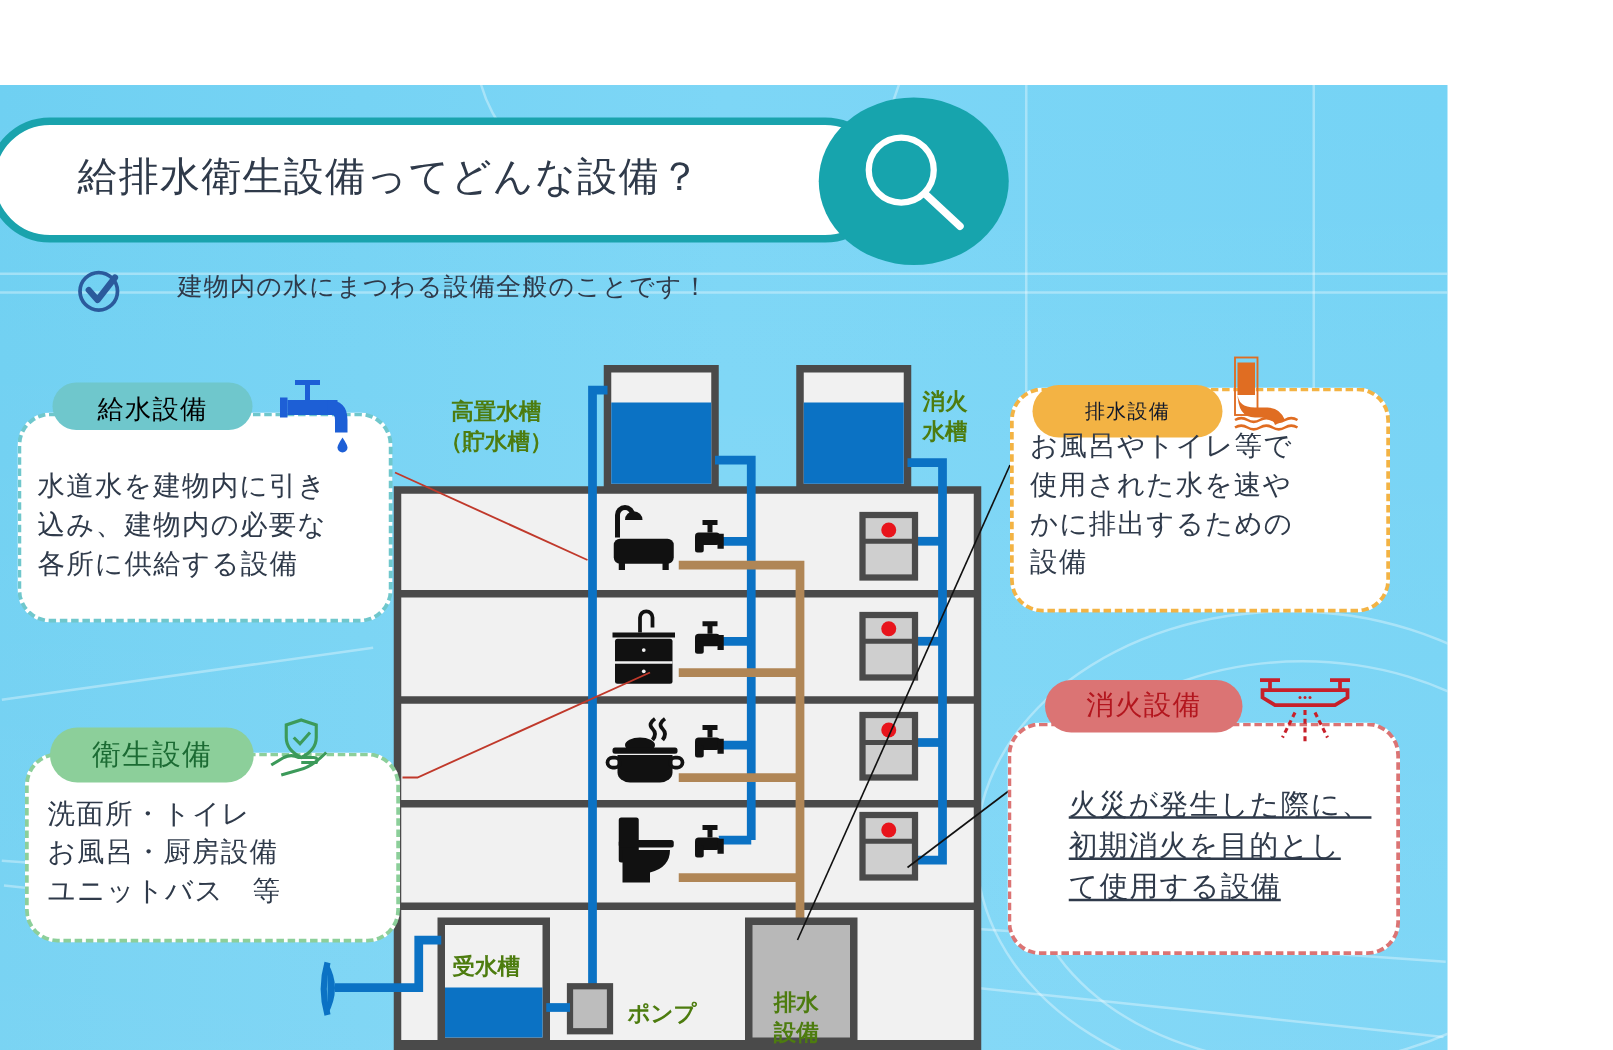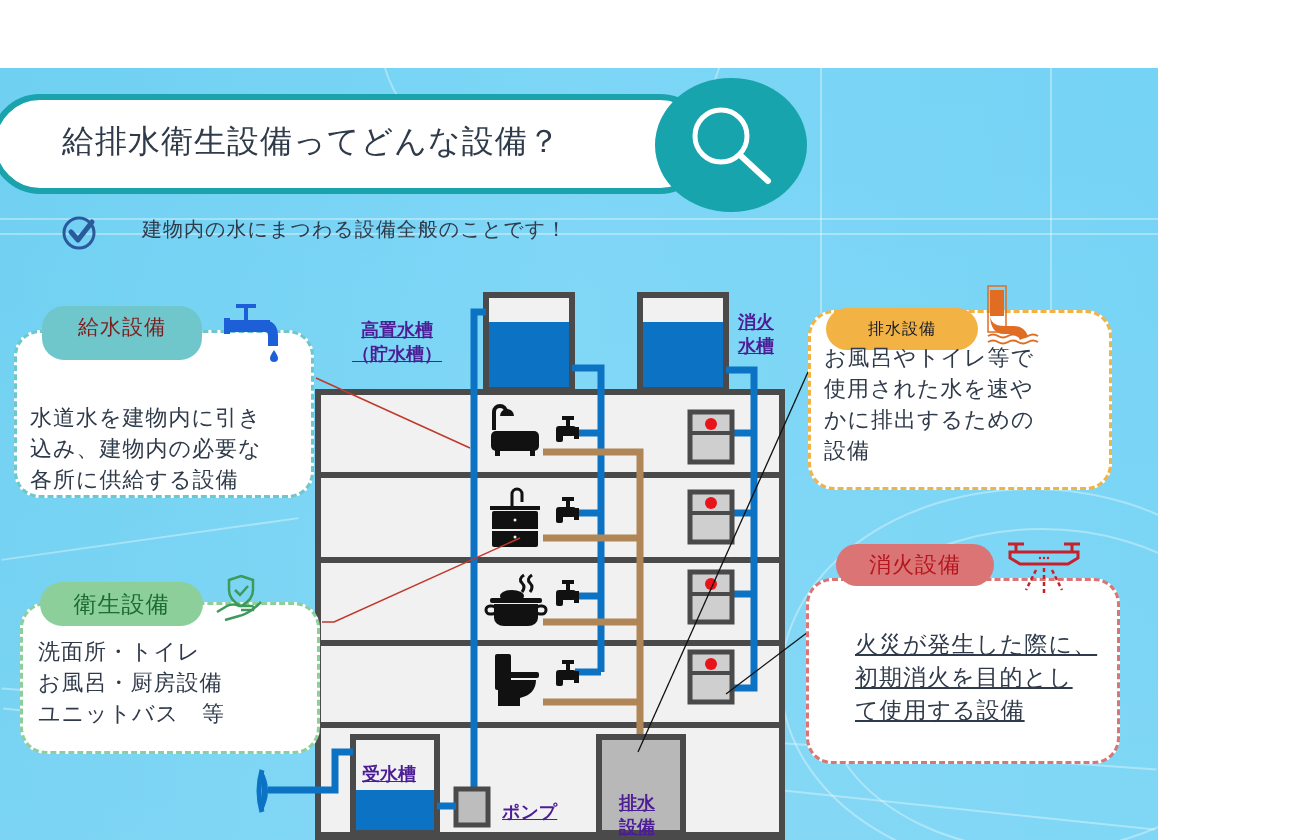--- a/index.html
+++ b/index.html
@@ -18,21 +18,21 @@
     background:#fff; border:6px solid #1aa3ad; border-radius:52px; box-sizing:border-box; }
   .search-title { position:absolute; left:62px; top:120px; font-size:32px; color:#2f3a4a; letter-spacing:1px; white-space:nowrap; }
   .search-circle { position:absolute; left:655px; top:78px; width:152px; height:134px; border-radius:50%; background:#17a4ad; }
   .subtitle { position:absolute; left:142px; top:216px; font-size:20px; color:#2f3a4a; white-space:nowrap; letter-spacing:1px; }
   .check { position:absolute; left:60px; top:212px; }
 
   .card { position:absolute; background:#fff; border-radius:26px; box-sizing:border-box; }
   .card-text { position:absolute; font-size:22px; line-height:31px; color:#2f3a4a; white-space:pre; letter-spacing:1px; }
   .pill { position:absolute; border-radius:22px; font-size:21px; text-align:center; letter-spacing:1px; }
 
-  .lbl { position:absolute; font-weight:bold; font-size:18px; color:#4c1d95; line-height:24px; white-space:pre; text-align:center;text-decoration:underline; }
+  .lbl { position:absolute; font-weight:bold; font-size:18px; color:#4d7c0f; line-height:24px; white-space:pre; text-align:center; }
 </style>
 </head>
 <body>
 
 <div class="canvas">
 
   <div class="bgline" style="left:0;top:150px;width:1158px;height:2px;"></div>
   <div class="bgline" style="left:0;top:165px;width:1158px;height:2px;"></div>
   <div class="bgline" style="left:820px;top:0;width:2px;height:300px;"></div>
   <div class="bgline" style="left:1050px;top:0;width:2px;height:300px;"></div>
@@ -198,30 +198,30 @@
 <div class="lbl" style="left:352px;top:318px;">高置水槽
 （貯水槽）</div>
 <div class="lbl" style="left:738px;top:310px;">消火
 水槽</div>
 <div class="lbl" style="left:362px;top:762px;text-align:right;">受水槽</div>
 <div class="lbl" style="left:502px;top:800px;">ポンプ</div>
 <div class="lbl" style="left:619px;top:764px;margin-top:27px;">排水
 設備</div>
 
 <div class="card" style="left:14px;top:330px;width:300px;height:168px;border:3px dashed #6fc7cc;"></div>
-<div class="pill" style="left:42px;top:306px;width:160px;height:54px;line-height:42px;background:#6fc7cc;color:#7f1d1d;">給水設備</div>
+<div class="pill" style="left:42px;top:306px;width:160px;height:38px;line-height:42px;background:#6fc7cc;color:#000000;">給水設備</div>
 <svg style="position:absolute;left:222px;top:302px;" width="62" height="62" viewBox="0 0 62 62">
   <rect x="2" y="16" width="6" height="16" fill="#1d5fd6"></rect>
   <rect x="8" y="18" width="40" height="12" fill="#1d5fd6"></rect>
   <rect x="22" y="2" width="4" height="16" fill="#1d5fd6"></rect>
   <rect x="14" y="2" width="20" height="4" fill="#1d5fd6"></rect>
   <path d="M40 18 q16 0 16 16 v10 h-10 v-10 q0 -6 -6 -6z" fill="#1d5fd6"></path>
   <path d="M52 48 q-4 6 -4 8 a4 4 0 0 0 8 0 q0 -2 -4 -8z" fill="#1d5fd6"></path>
 </svg>
-<div class="card-text" style="left:30px;top:374px;margin-top:28px;">水道水を建物内に引き
+<div class="card-text" style="left:30px;top:374px;">水道水を建物内に引き
 込み、建物内の必要な
 各所に供給する設備</div>
 
 <div class="card" style="left:20px;top:602px;width:300px;height:152px;border:3px dashed #8ccf9a;"></div>
 <div class="pill" style="left:40px;top:582px;width:163px;height:44px;line-height:44px;background:#8ccf9a;color:#1b6b33;font-size:23px;">衛生設備</div>
 <svg style="position:absolute;left:215px;top:572px;" width="52" height="52" viewBox="0 0 52 52">
   <path d="M26 4 l12 4 v10 q0 10 -12 16 q-12 -6 -12 -16 v-10z" fill="none" stroke="#3c9a5a" stroke-width="2.5"></path>
   <path d="M20 18 l5 5 l8 -9" fill="none" stroke="#3c9a5a" stroke-width="2.5"></path>
   <path d="M2 40 l10 -6 q6 -3 12 0 h12 q4 0 2 4 h-12" fill="none" stroke="#3c9a5a" stroke-width="2.5"></path>
   <path d="M10 48 l14 -4 q10 -2 22 -14" fill="none" stroke="#3c9a5a" stroke-width="2.5"></path>

